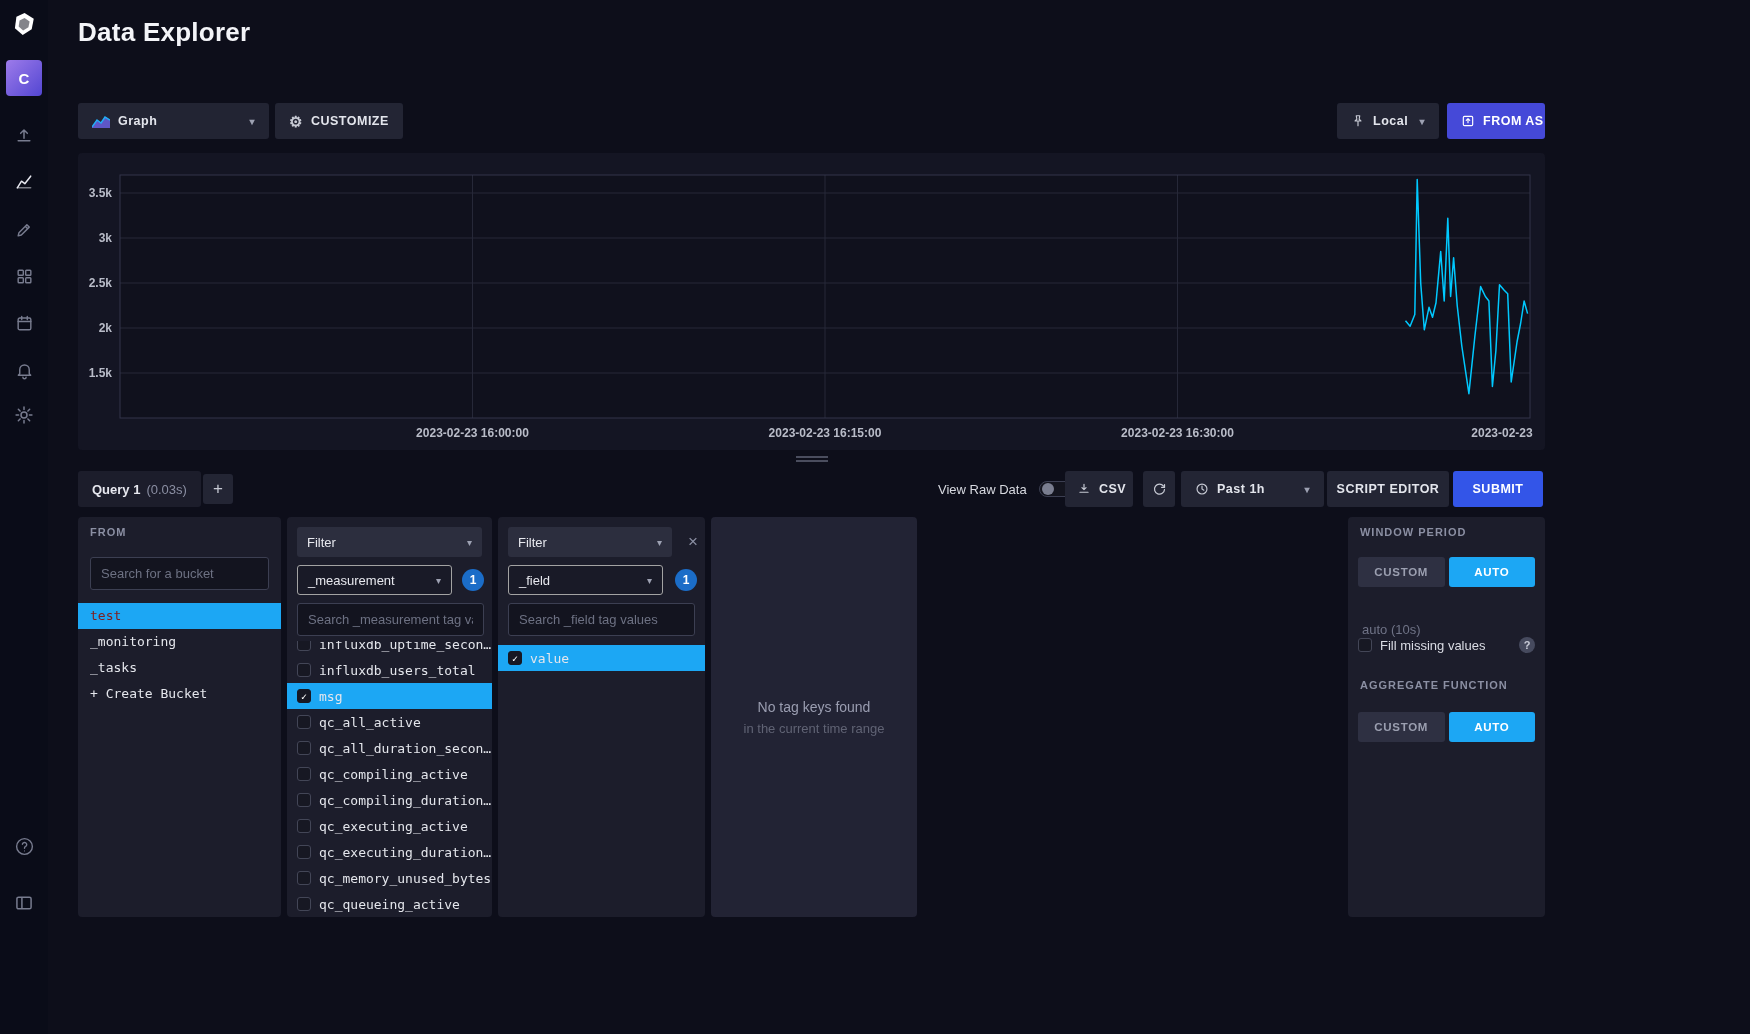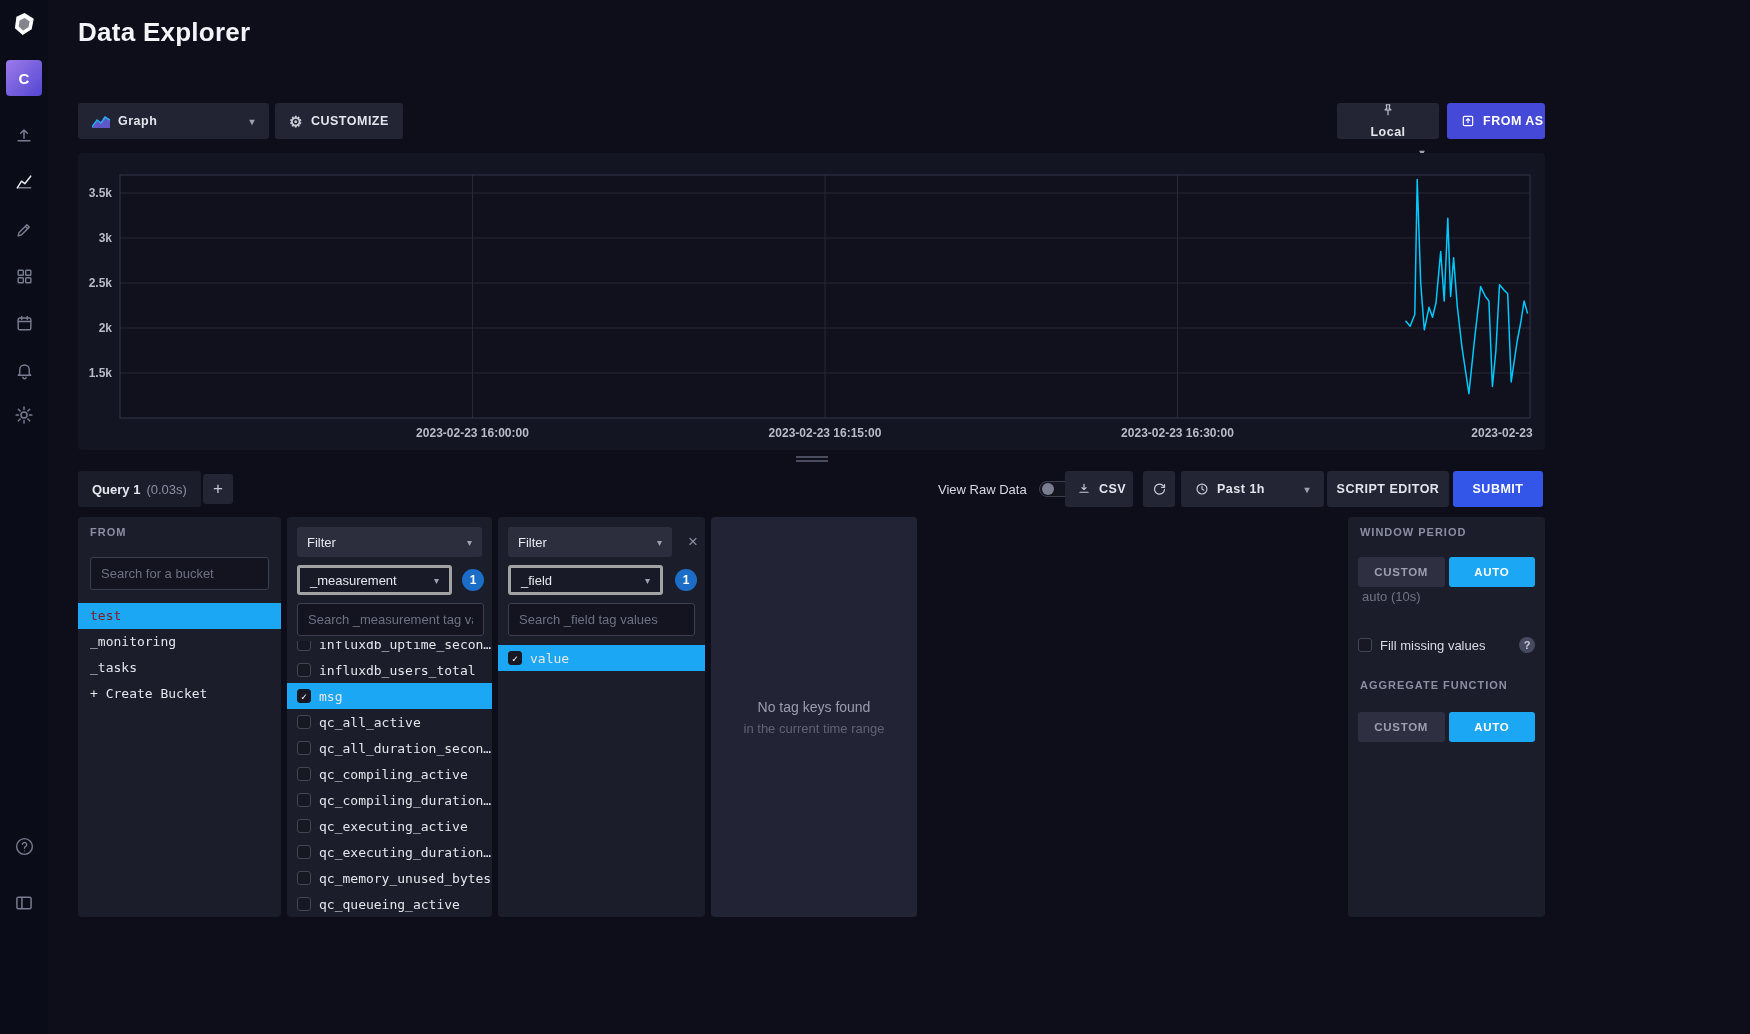--- a/index.html
+++ b/index.html
@@ -59,21 +59,21 @@
   .panel { position:absolute; top:517px; height:400px; background:#1c1d2b; border-radius:4px; overflow:hidden; }
   .panel-header { position:absolute; left:12px; top:9px; font-size:11px; font-weight:700; letter-spacing:.09em; color:#8b8fa3; }
   .search-input {
     position:absolute; height:33px; background:#13141f; border:1px solid #3c3f52; border-radius:3px;
     color:#cfd2dc; font-size:13px; padding:0 10px; outline:none; width:auto;
   }
   .search-input::placeholder { color:#6d7183; }
   .dropdown { position:absolute; height:30px; background:#2c2e3e; border-radius:3px; display:flex; align-items:center;
     padding:0 10px; font-size:13px; color:#e7e8ee; cursor:pointer; }
   .dropdown .caret { margin-left:auto; color:#9da1b2; font-size:10px; }
-  .dropdown.key-dd { background:#191a27; border:3px solid #a3a3a3; }
+  .dropdown.key-dd { background:#191a27; border:1px solid #a3a3a3; }
   .badge { position:absolute; width:22px; height:22px; border-radius:50%; background:var(--badge); color:#fff;
     font-size:12px; font-weight:700; display:flex; align-items:center; justify-content:center; }
   .close-x { position:absolute; color:#8b8fa3; font-size:17px; line-height:1; cursor:pointer; }
 
   .mono { font-family:"DejaVu Sans Mono", monospace; }
   .list-row { height:26px; line-height:26px; padding:0 12px; font-size:13px; color:#e4e6ec; white-space:nowrap; overflow:hidden; cursor:pointer; }
   .selected { background:var(--accent); color:#7f1d1d; }
 
   .tag-list { position:absolute; left:0; right:0; top:124px; bottom:0; overflow:hidden; }
   .tag-row { display:flex; align-items:center; height:26px; padding:0 10px; gap:8px; font-size:13px; color:#e4e6ec; white-space:nowrap; overflow:hidden; cursor:pointer; }
@@ -179,21 +179,21 @@
   </span>
   <span>Graph</span>
   <span class="caret">▾</span>
 </div>
 
 <div class="btn" style="left:275px;">
   <span class="gear-glyph">⚙</span>
   <span>CUSTOMIZE</span>
 </div>
 
-<div class="btn" style="left:1337px; width:102px;flex-direction:column;">
+<div class="btn" style="left:1337px; width:102px;">
   <span>
     <svg class="svgi" width="14" height="14" viewBox="0 0 24 24" fill="none" stroke="#c7cad4" stroke-width="2" stroke-linecap="round" stroke-linejoin="round">
       <path d="M9 3h6l-1 6 3 3H7l3-3-1-6zM12 12v8"></path>
     </svg>
   </span>
   <span>Local</span>
   <span class="caret">▾</span>
 </div>
 
 <div class="btn blue-save" style="left:1447px; width:98px;">
@@ -378,21 +378,21 @@
 </div>
 
 <div class="panel" style="left:1348px; width:197px;">
   <div class="panel-header">WINDOW PERIOD</div>
 
   <div class="seg" style="top:40px;">
     <div class="opt">CUSTOM</div>
     <div class="opt active">AUTO</div>
   </div>
 
-  <div style="position:absolute; left:14px; top:72px; font-size:13px; color:#6f7386;">auto (10s)</div>
+  <div style="position:absolute; left:14px; top:105px; font-size:13px; color:#6f7386;">auto (10s)</div>
 
   <div class="fill-row">
     <span class="cb"></span>
     <span class="fill-label">Fill missing values</span>
     <span class="q-chip">?</span>
   </div>
 
   <div class="panel-header" style="top:162px;">AGGREGATE FUNCTION</div>
 
   <div class="seg" style="top:195px;">

